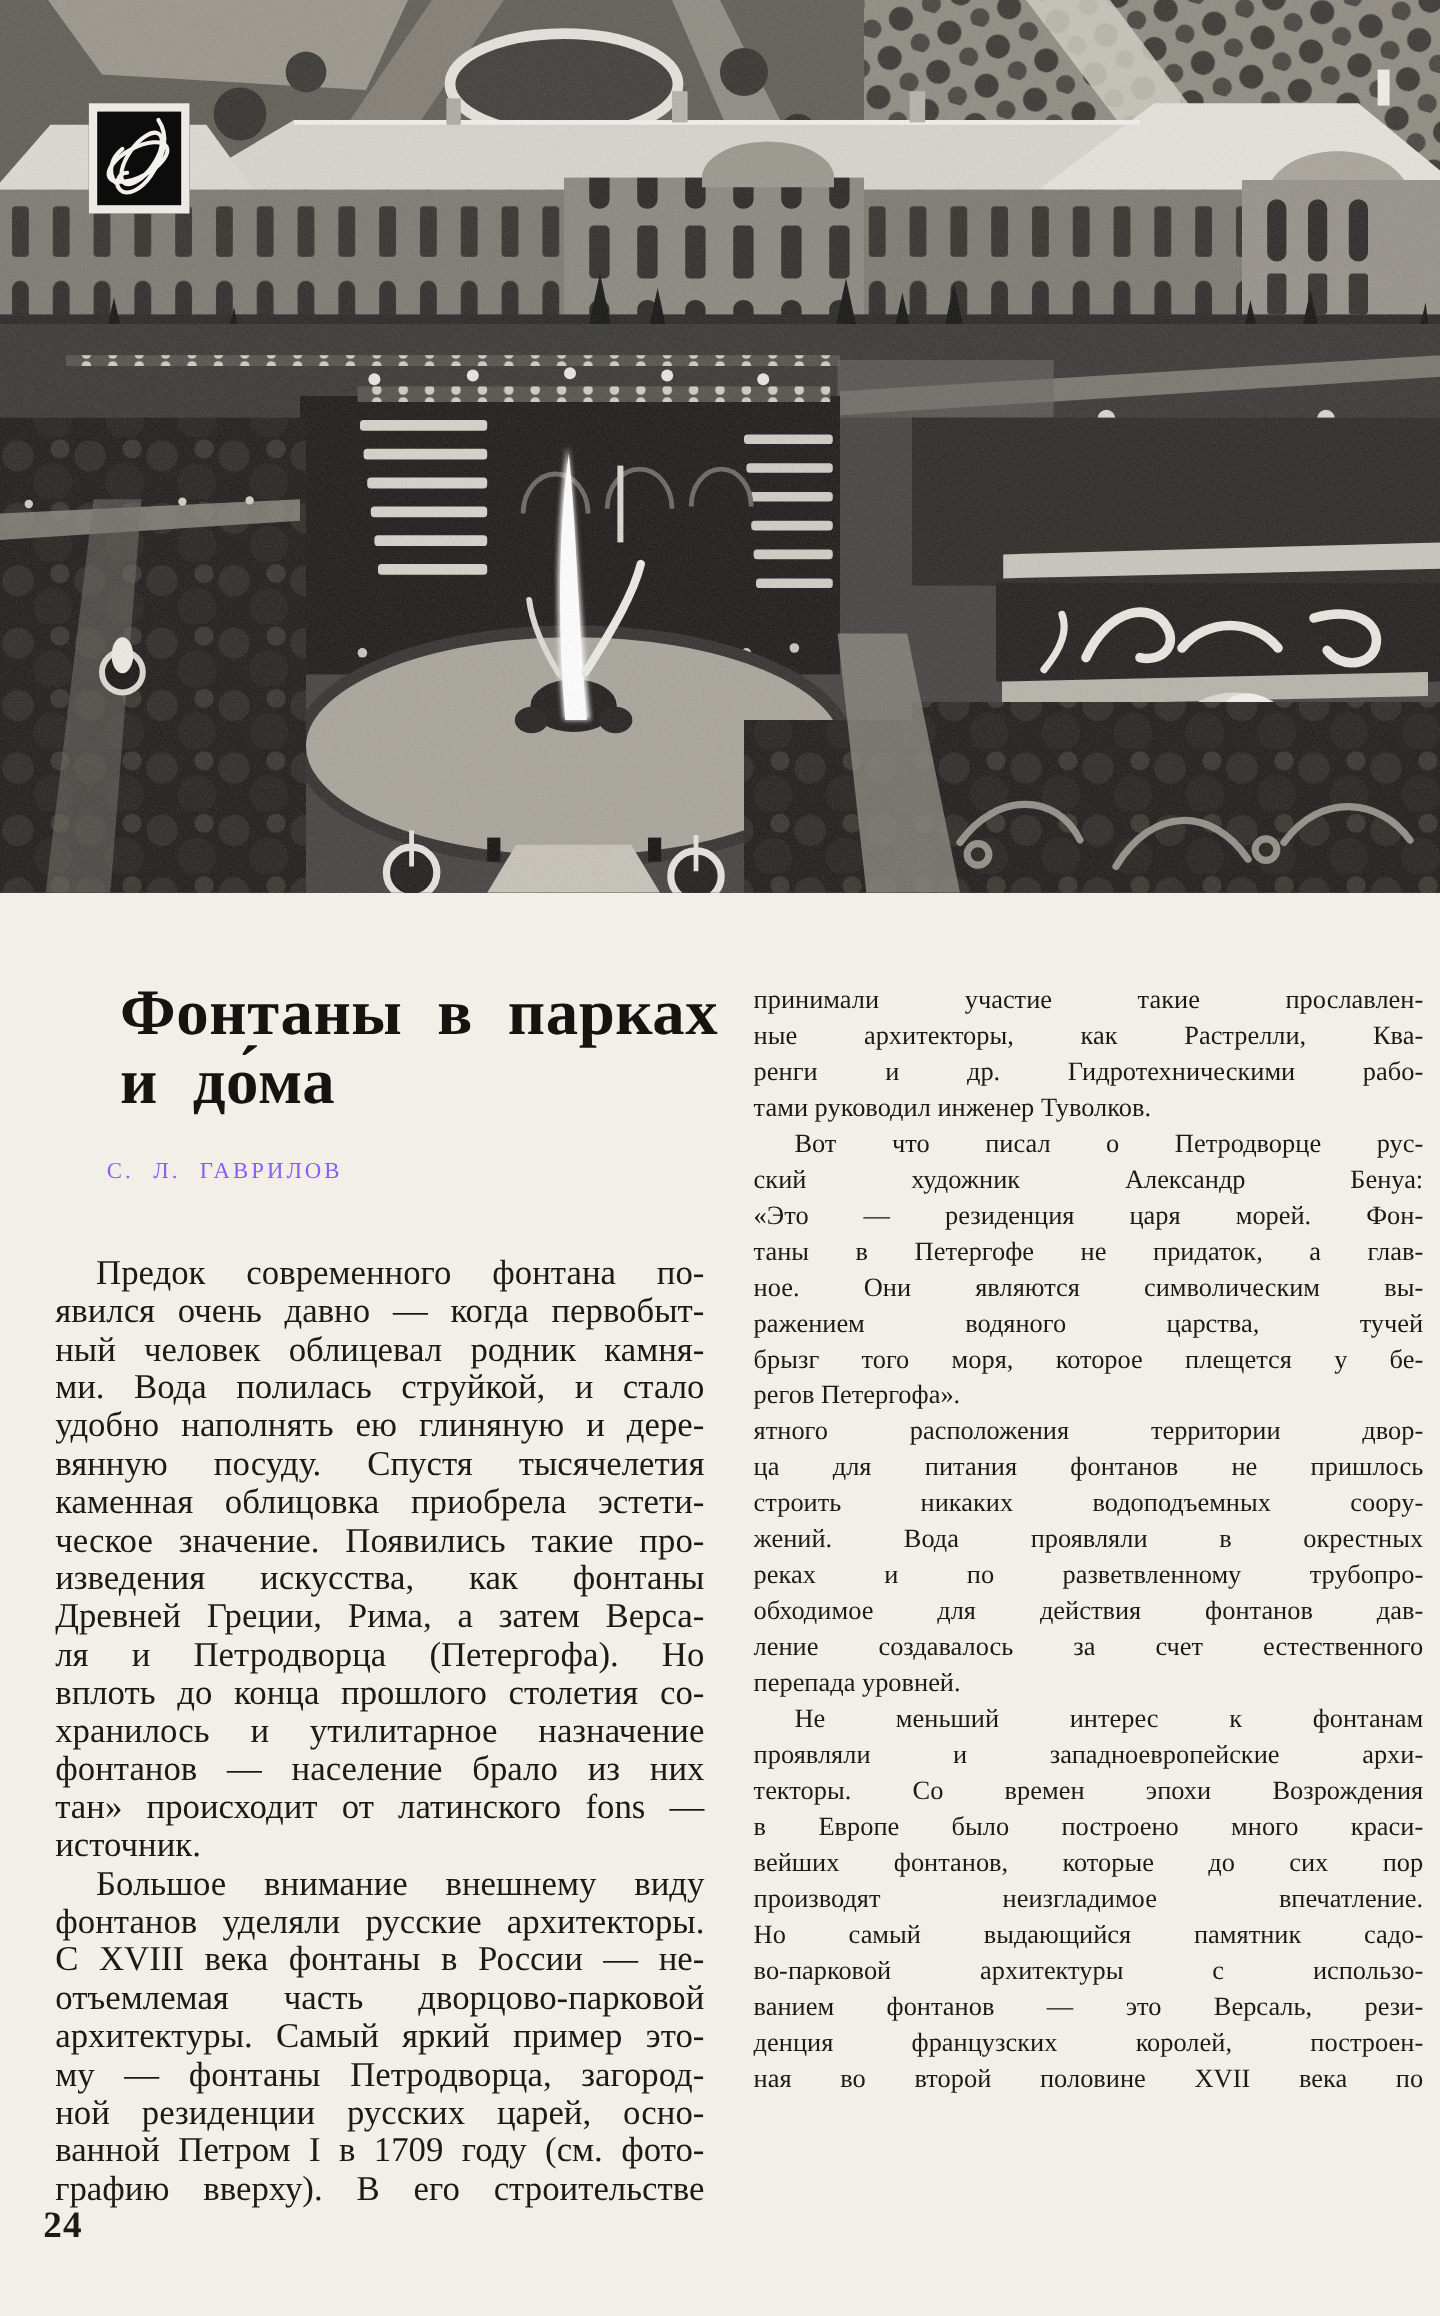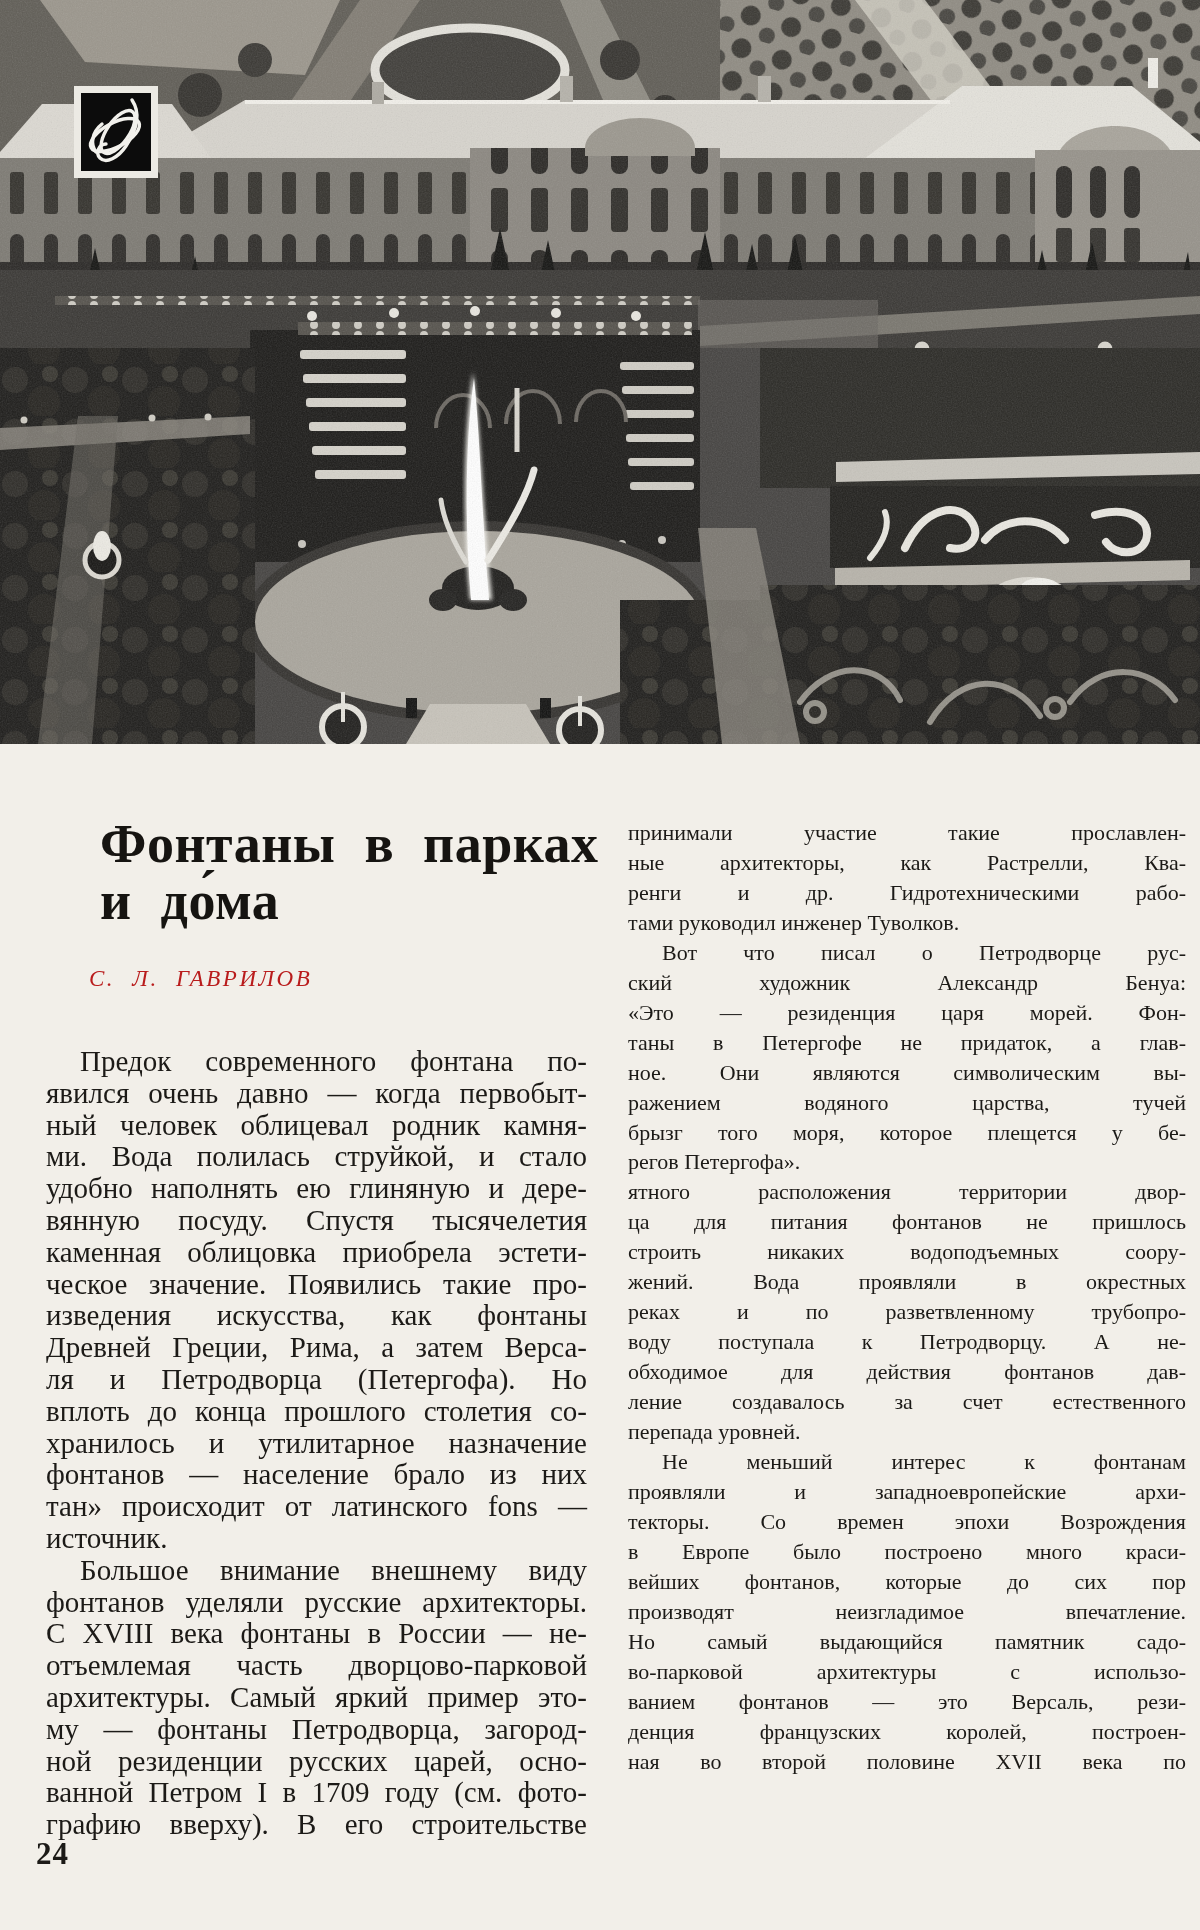--- a/index.html
+++ b/index.html
@@ -35,24 +35,23 @@
   .title {
     position: absolute; left: 86px; top: 816px;
     font-size: 54px; font-weight: bold;
     line-height: 57px;
     letter-spacing: 0.5px; word-spacing: 15px;
     color: #161411;
     margin-left: 14px;
   }
   .author {
     position: absolute; left: 89px; top: 966px;
-    font-style: italic;
-    font-size: 23px;
+    font-size: 19px;
     letter-spacing: 2.5px; word-spacing: 9px;
-    color: #b91c1c;
+    color: #8b5cf6;
   }
 
   
   .col { position: absolute; text-rendering: optimizeLegibility; }
   #col-left  { left: 46px;  top: 1046px; width: 541px; font-size: 29px;   line-height: 31.8px; }
   #col-right { left: 628px; top: 818px;  width: 558px; font-size: 22px; line-height: 29.95px; }
   .line { text-align: justify; text-align-last: justify; white-space: normal; }
   .line.end { text-align-last: left; }
   .line.ind { text-indent: 34px; }
 
@@ -352,21 +351,20 @@
       <div class="line">ражением водяного царства, тучей</div>
       <div class="line">брызг того моря, которое плещется у бе-</div>
       <div class="line end">регов Петергофа».</div>
     </div>
     <div>
       <div class="line">ятного расположения территории двор-</div>
       <div class="line">ца для питания фонтанов не пришлось</div>
       <div class="line">строить никаких водоподъемных соору-</div>
       <div class="line">жений. Вода проявляли в окрестных</div>
       <div class="line">реках и по разветвленному трубопро-</div>
-      <div class="line">воду поступала к Петродворцу. А не-</div>
       <div class="line">обходимое для действия фонтанов дав-</div>
       <div class="line">ление создавалось за счет естественного</div>
       <div class="line end">перепада уровней.</div>
     </div>
     <div>
       <div class="line ind">Не меньший интерес к фонтанам</div>
       <div class="line">проявляли и западноевропейские архи-</div>
       <div class="line">текторы. Со времен эпохи Возрождения</div>
       <div class="line">в Европе было построено много краси-</div>
       <div class="line">вейших фонтанов, которые до сих пор</div>

